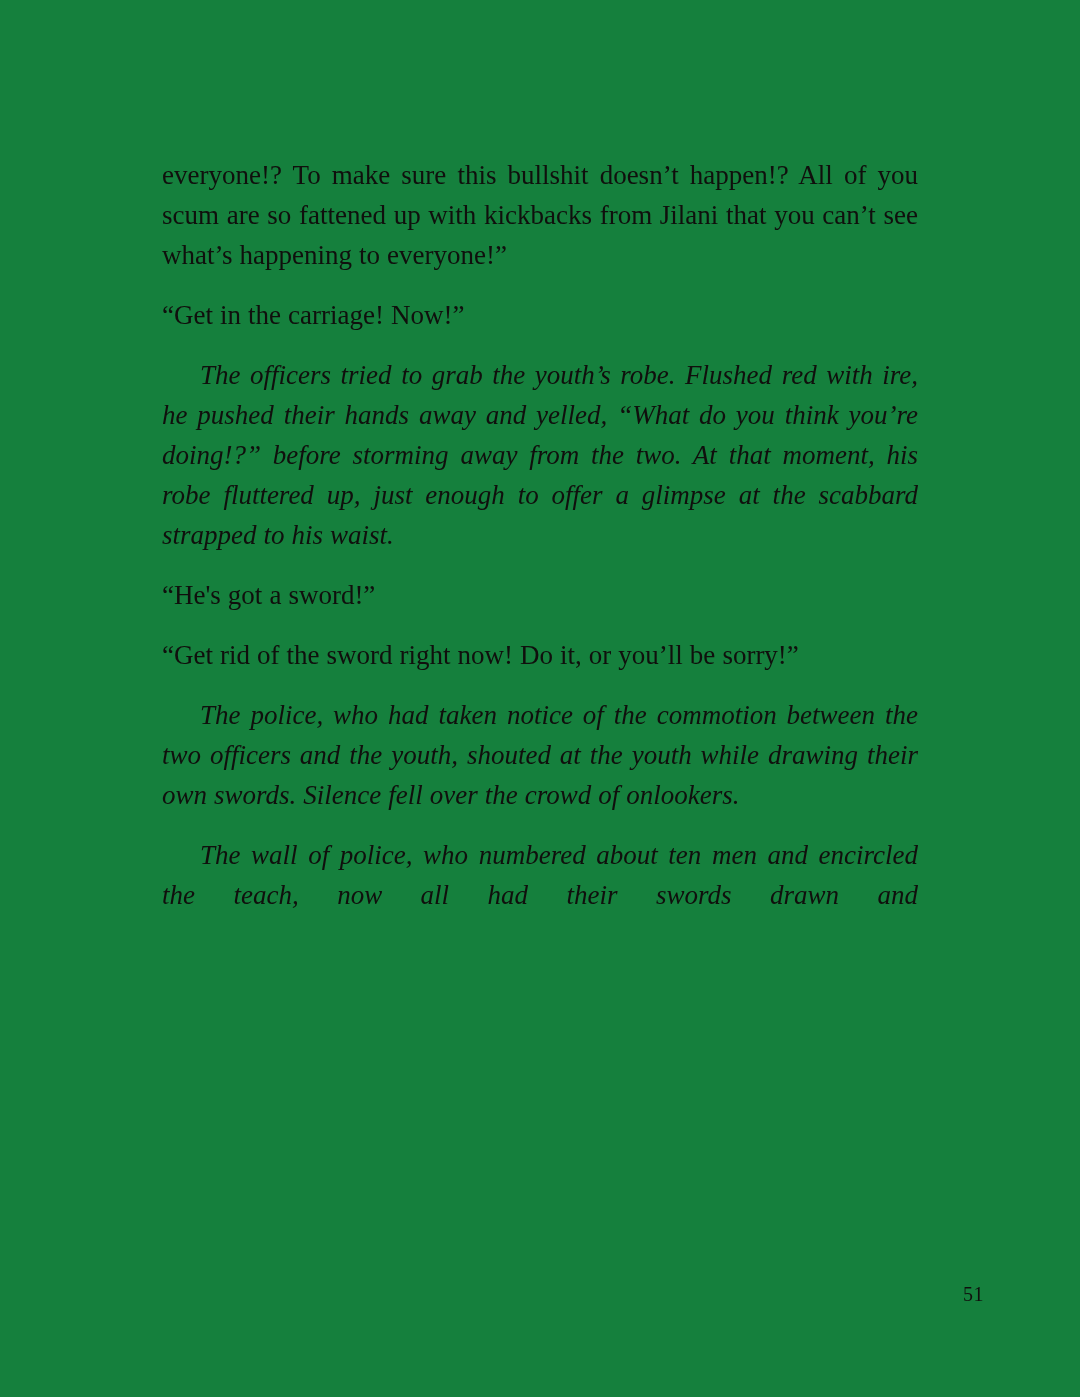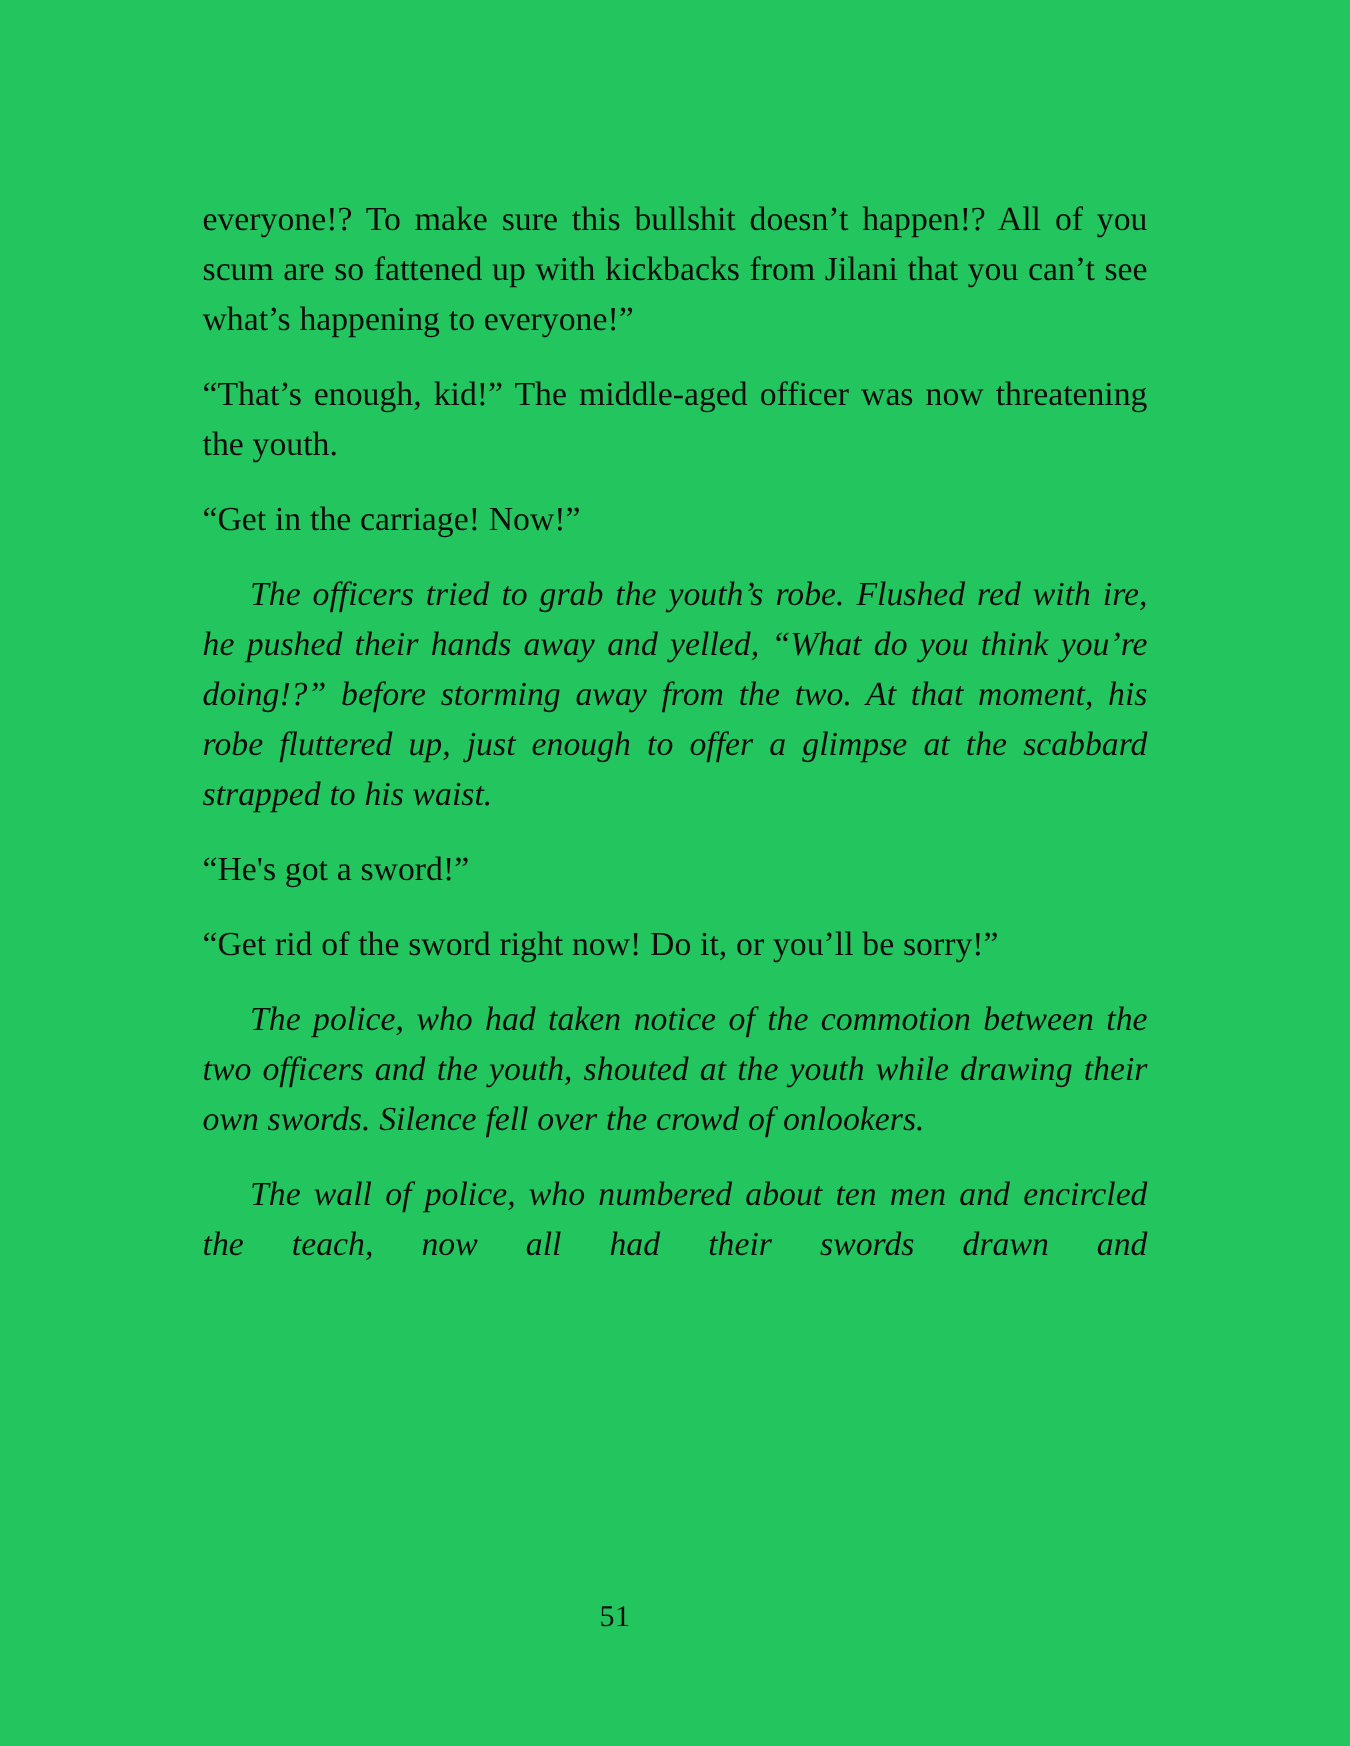--- a/index.html
+++ b/index.html
@@ -5,21 +5,21 @@
   html, body {
     margin: 0;
     padding: 0;
     background: #ffffff;
   }
 
   .page {
     position: relative;
     width: 1080px;
     height: 1397px;
-    background: #22c55e;
+    background: #15803d;
     overflow: hidden;
     font-family: "Liberation Serif", "DejaVu Serif", serif;
   }
 
   .text-column {
     position: absolute;
     left: 162px;
     top: 155px;
     width: 756px;
   }
@@ -49,38 +49,37 @@
   
   .para.continues {
     text-align-last: justify;
   }
 
   .page-number {
     position: absolute;
     left: 0;
     top: 1278px;
     width: 984px;
-    text-align: center;
-    font-size: 24px;
+    text-align: right;
+    font-size: 20px;
     line-height: 32px;
     color: #100f0d;
     font-family: "Liberation Serif", "DejaVu Serif", serif;
     font-variant-numeric: oldstyle-nums;
     letter-spacing: 0.5px;
   }
 </style>
 </head>
 <body>
 
 <div class="page">
 
   <div class="text-column">
 
     <p class="para">everyone!? To make sure this bullshit doesn’t happen!? All of you scum are so fattened up with kickbacks from Jilani that you can’t see what’s happening to everyone!”</p>
-    <p class="para">“That’s enough, kid!” The middle-aged officer was now threatening the youth.</p>
     <p class="para">“Get in the carriage! Now!”</p>
     <p class="para indented">The officers tried to grab the youth’s robe. Flushed red with ire, he pushed their hands away and yelled, “What do you think you’re doing!?” before storming away from the two. At that moment, his robe fluttered up, just enough to offer a glimpse at the scabbard strapped to his waist.</p>
     <p class="para">“He's got a sword!”</p>
     <p class="para">“Get rid of the sword right now! Do it, or you’ll be sorry!”</p>
     <p class="para indented">The police, who had taken notice of the commotion between the two officers and the youth, shouted at the youth while drawing their own swords. Silence fell over the crowd of onlookers.</p>
     <p class="para indented continues">The wall of police, who numbered about ten men and encircled the teach, now all had their swords drawn and</p>
 
   </div>
 
   <div class="page-number">51</div>

